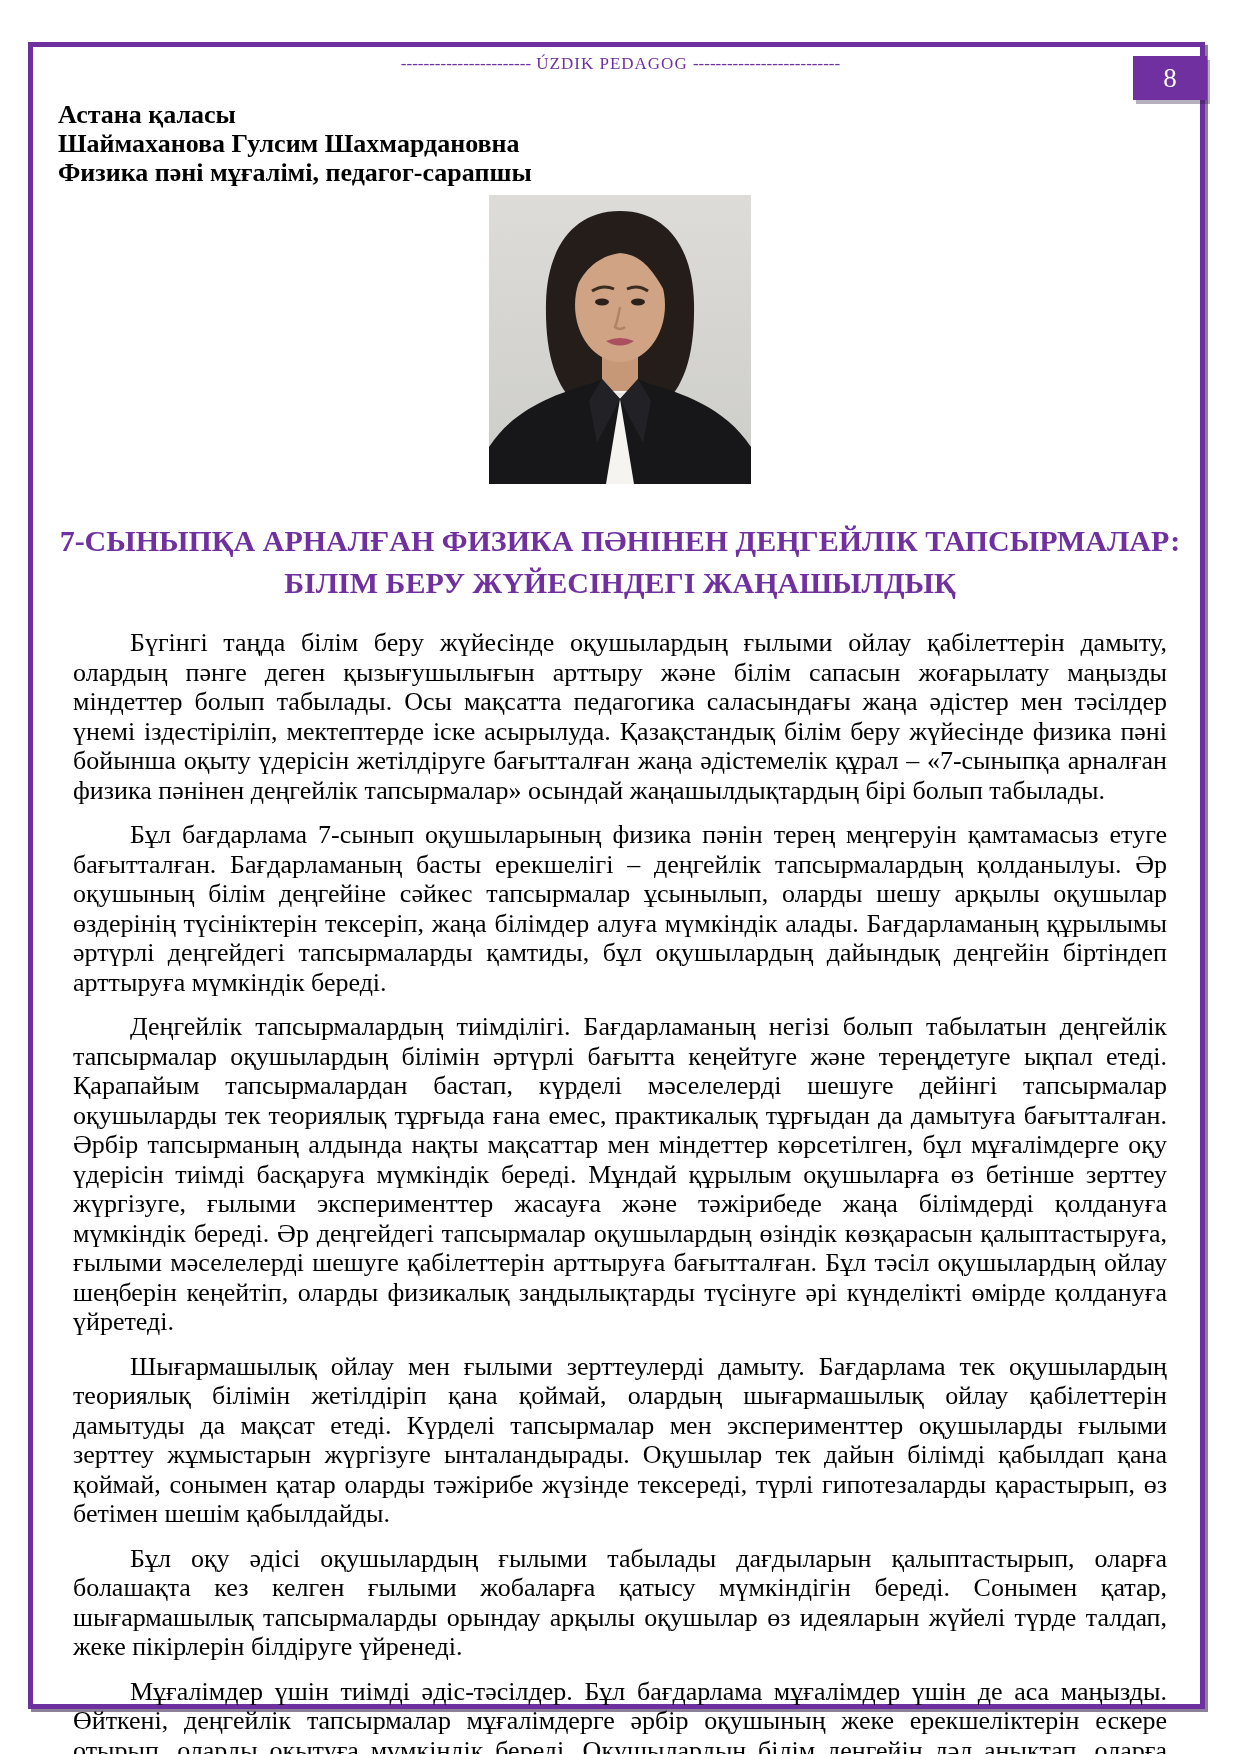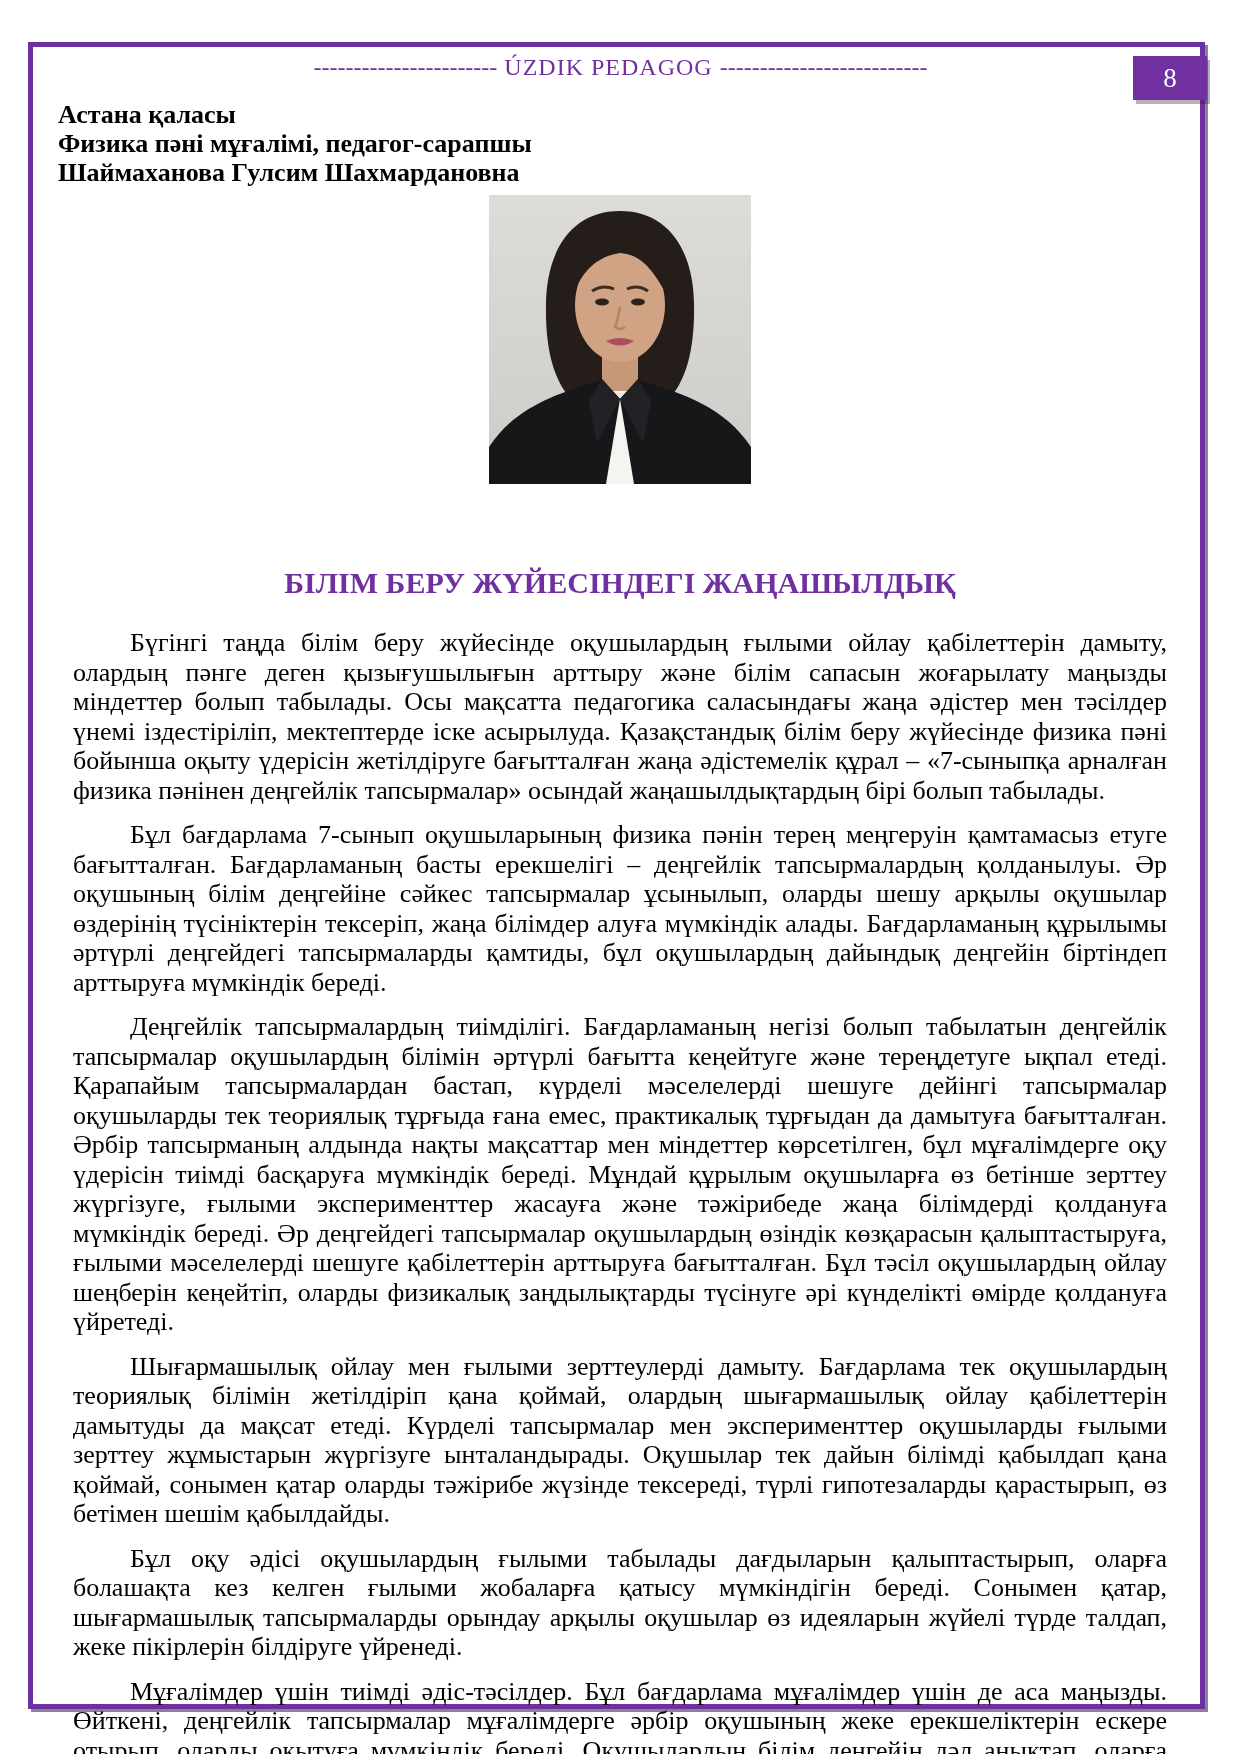--- a/index.html
+++ b/index.html
@@ -25,21 +25,21 @@
     border: 5px solid #6e2f9f;
     box-shadow: 3px 3px 0 rgba(45,25,70,0.55);
     pointer-events: none;
   }
   .header-line {
     position: absolute;
     top: 54px;
     left: 0;
     width: 100%;
     text-align: center;
-    font-size: 24px;
+    font-size: 17px;
     color: #7030A0;
     letter-spacing: 1px;
     white-space: nowrap;
   }
   .header-line .dashes { letter-spacing: 0px; }
   .page-badge {
     position: absolute;
     top: 56px;
     left: 1133px;
     width: 74px;
@@ -102,22 +102,22 @@
   </div>
 
   <div class="page-badge">
     <span>8</span>
   </div>
 
   <div class="content">
 
     <div class="byline">
       <div>Астана қаласы</div>
+      <div>Шаймаханова Гулсим Шахмардановна</div>
       <div>Физика пәні мұғалімі, педагог-сарапшы</div>
-      <div>Шаймаханова Гулсим Шахмардановна</div>
     </div>
 
     <svg class="photo" viewBox="0 0 262 289" xmlns="http://www.w3.org/2000/svg">
       <defs>
         <linearGradient id="bgGrad" x1="0" y1="0" x2="0" y2="1">
           <stop offset="0" stop-color="#dddcd8"></stop>
           <stop offset="1" stop-color="#ccccc9"></stop>
         </linearGradient>
       </defs>
 
@@ -146,21 +146,21 @@
 
       <path d="M0,289 L0,252 C26,212 70,198 104,188 L113,184 L131,204 L117,289 Z" fill="#17171a"></path>
 
       <path d="M262,289 L262,252 C236,212 192,198 158,188 L149,184 L131,204 L145,289 Z" fill="#17171a"></path>
 
       <path d="M113,184 L131,204 L108,248 L100,206 Z" fill="#222226"></path>
       <path d="M149,184 L131,204 L154,248 L162,206 Z" fill="#222226"></path>
     </svg>
 
     <h1 class="article-title">
-      <br>
+      <span>7-СЫНЫПҚА АРНАЛҒАН ФИЗИКА ПӘНІНЕН ДЕҢГЕЙЛІК ТАПСЫРМАЛАР:</span><br>
       <span>БІЛІМ БЕРУ ЖҮЙЕСІНДЕГІ ЖАҢАШЫЛДЫҚ</span>
     </h1>
 
     <div class="body-text">
       <p>Бүгінгі таңда білім беру жүйесінде оқушылардың ғылыми ойлау қабілеттерін дамыту, олардың пәнге деген қызығушылығын арттыру және білім сапасын жоғарылату маңызды міндеттер болып табылады. Осы мақсатта педагогика саласындағы жаңа әдістер мен тәсілдер үнемі іздестіріліп, мектептерде іске асырылуда. Қазақстандық білім беру жүйесінде физика пәні бойынша оқыту үдерісін жетілдіруге бағытталған жаңа әдістемелік құрал – «7-сыныпқа арналған физика пәнінен деңгейлік тапсырмалар» осындай жаңашылдықтардың бірі болып табылады.</p>
       <p>Бұл бағдарлама 7-сынып оқушыларының физика пәнін терең меңгеруін қамтамасыз етуге бағытталған. Бағдарламаның басты ерекшелігі – деңгейлік тапсырмалардың қолданылуы. Әр оқушының білім деңгейіне сәйкес тапсырмалар ұсынылып, оларды шешу арқылы оқушылар өздерінің түсініктерін тексеріп, жаңа білімдер алуға мүмкіндік алады. Бағдарламаның құрылымы әртүрлі деңгейдегі тапсырмаларды қамтиды, бұл оқушылардың дайындық деңгейін біртіндеп арттыруға мүмкіндік береді.</p>
       <p>Деңгейлік тапсырмалардың тиімділігі. Бағдарламаның негізі болып табылатын деңгейлік тапсырмалар оқушылардың білімін әртүрлі бағытта кеңейтуге және тереңдетуге ықпал етеді. Қарапайым тапсырмалардан бастап, күрделі мәселелерді шешуге дейінгі тапсырмалар оқушыларды тек теориялық тұрғыда ғана емес, практикалық тұрғыдан да дамытуға бағытталған. Әрбір тапсырманың алдында нақты мақсаттар мен міндеттер көрсетілген, бұл мұғалімдерге оқу үдерісін тиімді басқаруға мүмкіндік береді. Мұндай құрылым оқушыларға өз бетінше зерттеу жүргізуге, ғылыми эксперименттер жасауға және тәжірибеде жаңа білімдерді қолдануға мүмкіндік береді. Әр деңгейдегі тапсырмалар оқушылардың өзіндік көзқарасын қалыптастыруға, ғылыми мәселелерді шешуге қабілеттерін арттыруға бағытталған. Бұл тәсіл оқушылардың ойлау шеңберін кеңейтіп, оларды физикалық заңдылықтарды түсінуге әрі күнделікті өмірде қолдануға үйретеді.</p>
       <p>Шығармашылық ойлау мен ғылыми зерттеулерді дамыту. Бағдарлама тек оқушылардың теориялық білімін жетілдіріп қана қоймай, олардың шығармашылық ойлау қабілеттерін дамытуды да мақсат етеді. Күрделі тапсырмалар мен эксперименттер оқушыларды ғылыми зерттеу жұмыстарын жүргізуге ынталандырады. Оқушылар тек дайын білімді қабылдап қана қоймай, сонымен қатар оларды тәжірибе жүзінде тексереді, түрлі гипотезаларды қарастырып, өз бетімен шешім қабылдайды.</p>
       <p>Бұл оқу әдісі оқушылардың ғылыми табылады дағдыларын қалыптастырып, оларға болашақта кез келген ғылыми жобаларға қатысу мүмкіндігін береді. Сонымен қатар, шығармашылық тапсырмаларды орындау арқылы оқушылар өз идеяларын жүйелі түрде талдап, жеке пікірлерін білдіруге үйренеді.</p>
       <p>Мұғалімдер үшін тиімді әдіс-тәсілдер. Бұл бағдарлама мұғалімдер үшін де аса маңызды. Өйткені, деңгейлік тапсырмалар мұғалімдерге әрбір оқушының жеке ерекшеліктерін ескере отырып, оларды оқытуға мүмкіндік береді. Оқушылардың білім деңгейін дәл анықтап, оларға сәйкес келетін тапсырмаларды беру арқылы мұғалімдер олардың оқуға деген қызығушылығын арттыра алады. Бұл тәсіл мұғалімдерге білім беру процесін сапалы түрде ұйымдастыруға, оқушылардың қабілеттерін ашуға мүмкіндік береді. Бағдарламада ұсынылған әдістер оқушыларға да, мұғалімдерге де өз мүмкіндіктерін</p>

